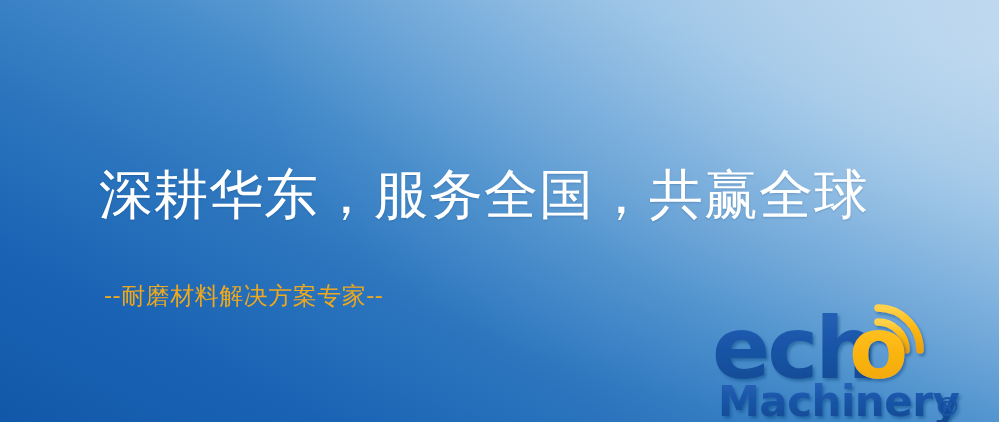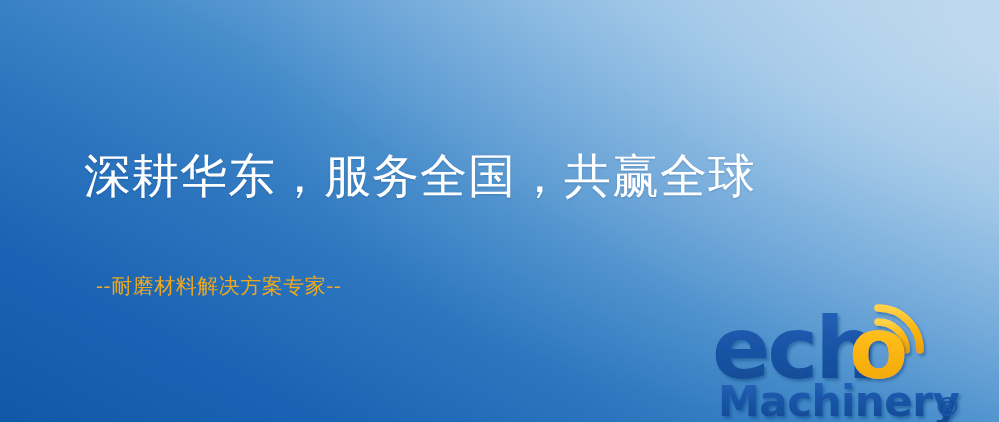--- a/index.html
+++ b/index.html
@@ -37,40 +37,40 @@
       radial-gradient(120% 150% at 100% 12%,
         rgba(205,226,243,0.55) 0%,
         rgba(205,226,243,0.22) 30%,
         rgba(205,226,243,0.0) 62%);
   }
 
   .headline {
     position: absolute;
     left: 84px;
     top: 150px;
-    margin: 0;
+    margin: 15px;
     color: #ffffff;
     font-family: "DejaVu Serif", "Liberation Serif", serif;
-    font-size: 47px;
+    font-size: 54px;
     line-height: 1.12;
     font-weight: 400;
     letter-spacing: 1px;
     white-space: nowrap;
     text-shadow: 0 1px 2px rgba(10,50,100,0.22);
     z-index: 3;
   }
 
   .subtitle {
     position: absolute;
     left: 88px;
     top: 266px;
-    margin: 8px;
+    margin: 16px;
     color: #eda81e;
     font-family: "DejaVu Serif", "Liberation Serif", serif;
-    font-size: 21px;
+    font-size: 24px;
     line-height: 1.2;
     font-weight: 400;
     letter-spacing: 0.5px;
     white-space: nowrap;
     z-index: 3;
   }
 
   
   .logo {
     position: absolute;

